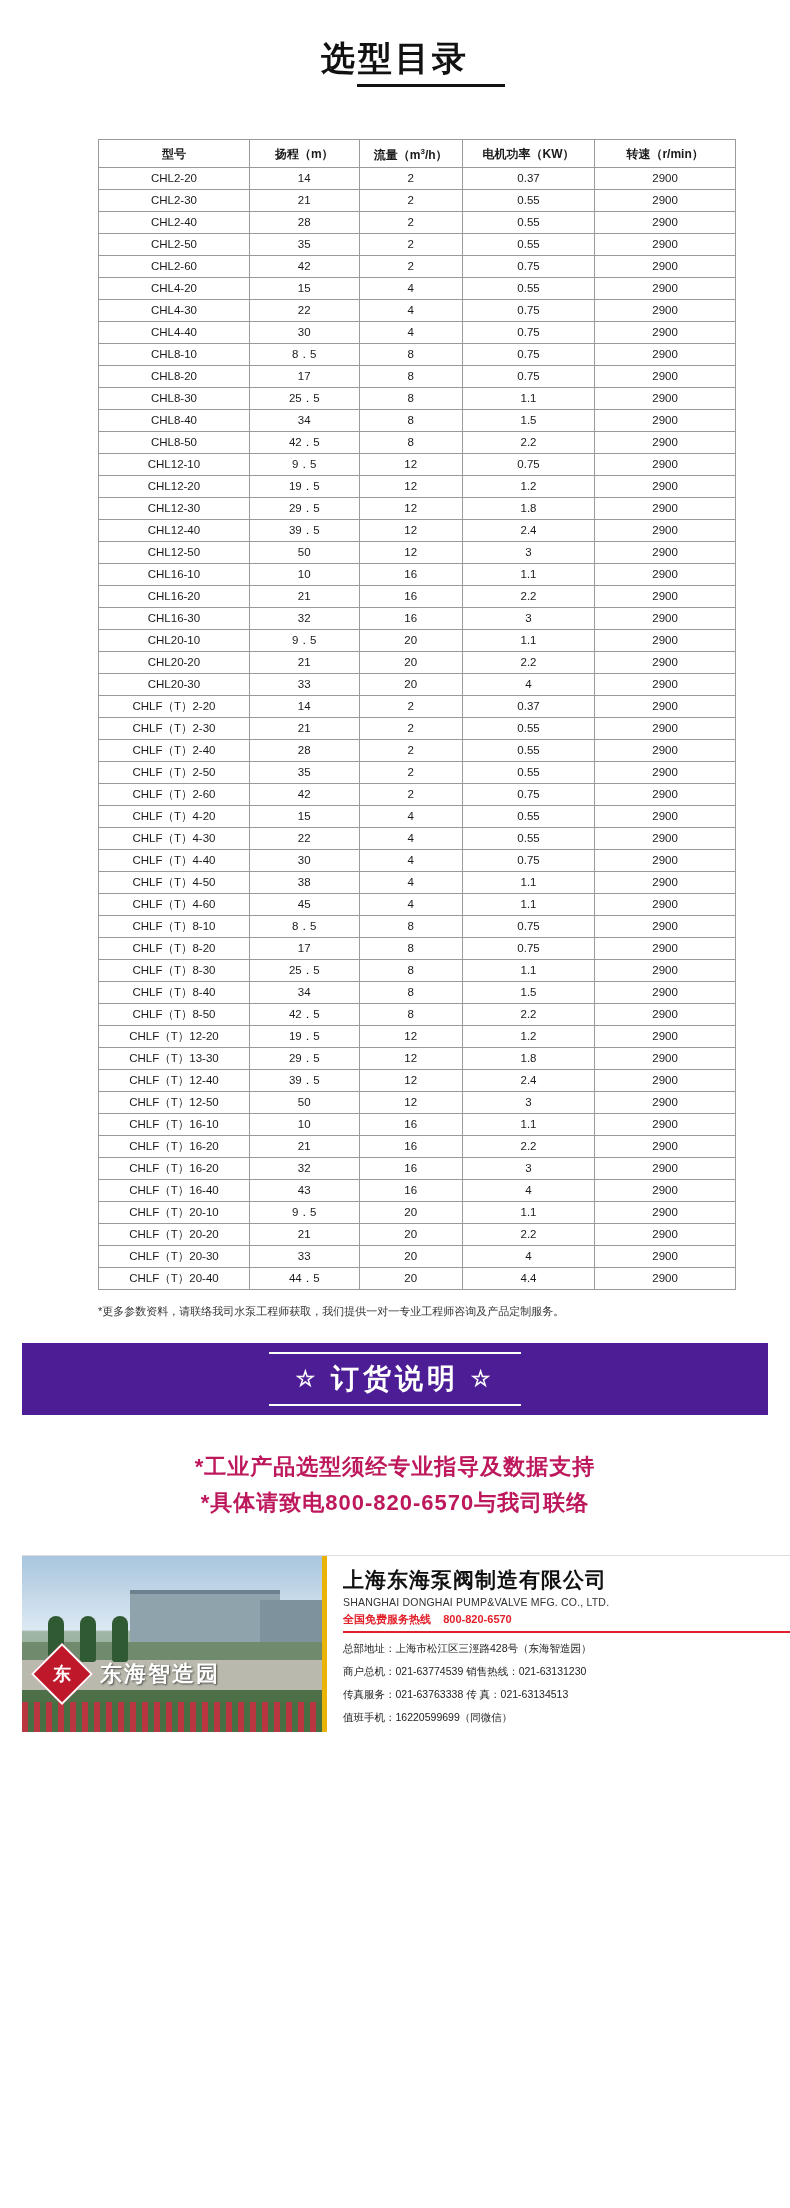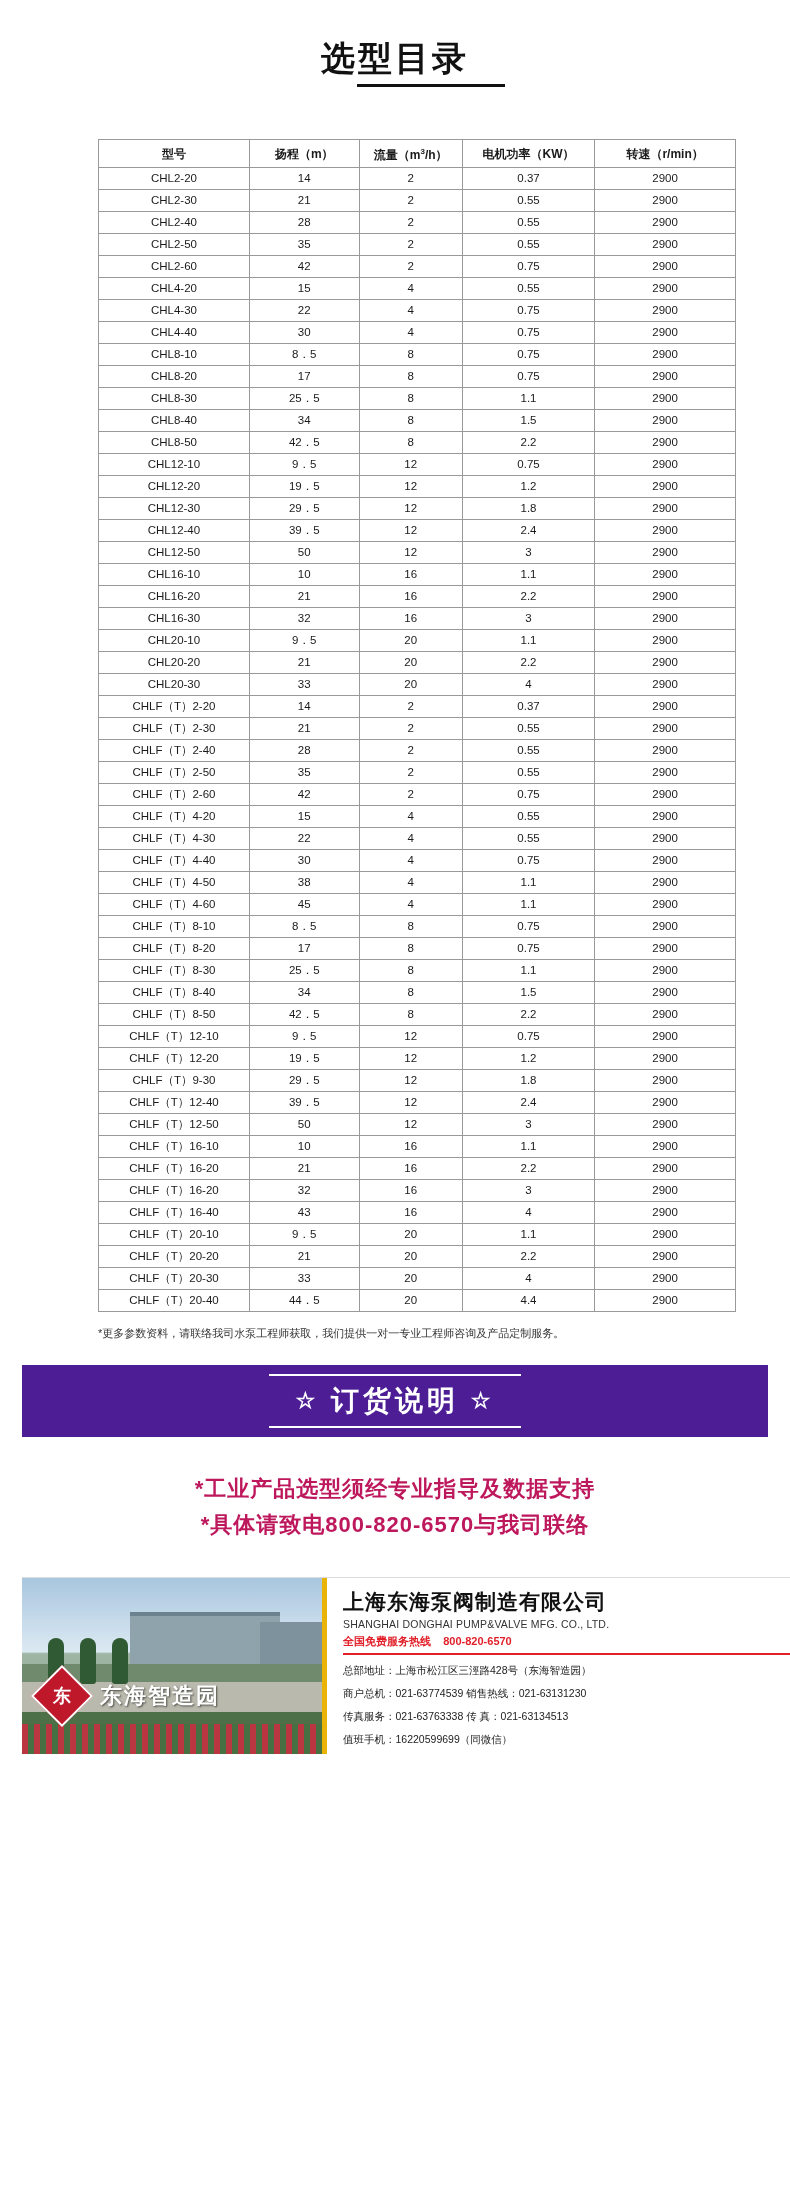--- a/index.html
+++ b/index.html
@@ -506,35 +506,28 @@
             <td class="c4">2900</td>
           </tr>
           <tr>
             <td class="model">CHLF（T）8-50</td>
             <td class="c1">42．5</td>
             <td class="c2">8</td>
             <td class="c3">2.2</td>
             <td class="c4">2900</td>
           </tr>
           <tr>
-            <td class="model">CHLF（T）12-10</td>
-            <td class="c1">9．5</td>
-            <td class="c2">12</td>
-            <td class="c3">0.75</td>
-            <td class="c4">2900</td>
-          </tr>
-          <tr>
             <td class="model">CHLF（T）12-20</td>
             <td class="c1">19．5</td>
             <td class="c2">12</td>
             <td class="c3">1.2</td>
             <td class="c4">2900</td>
           </tr>
           <tr>
-            <td class="model">CHLF（T）9-30</td>
+            <td class="model">CHLF（T）13-30</td>
             <td class="c1">29．5</td>
             <td class="c2">12</td>
             <td class="c3">1.8</td>
             <td class="c4">2900</td>
           </tr>
           <tr>
             <td class="model">CHLF（T）12-40</td>
             <td class="c1">39．5</td>
             <td class="c2">12</td>
             <td class="c3">2.4</td>

